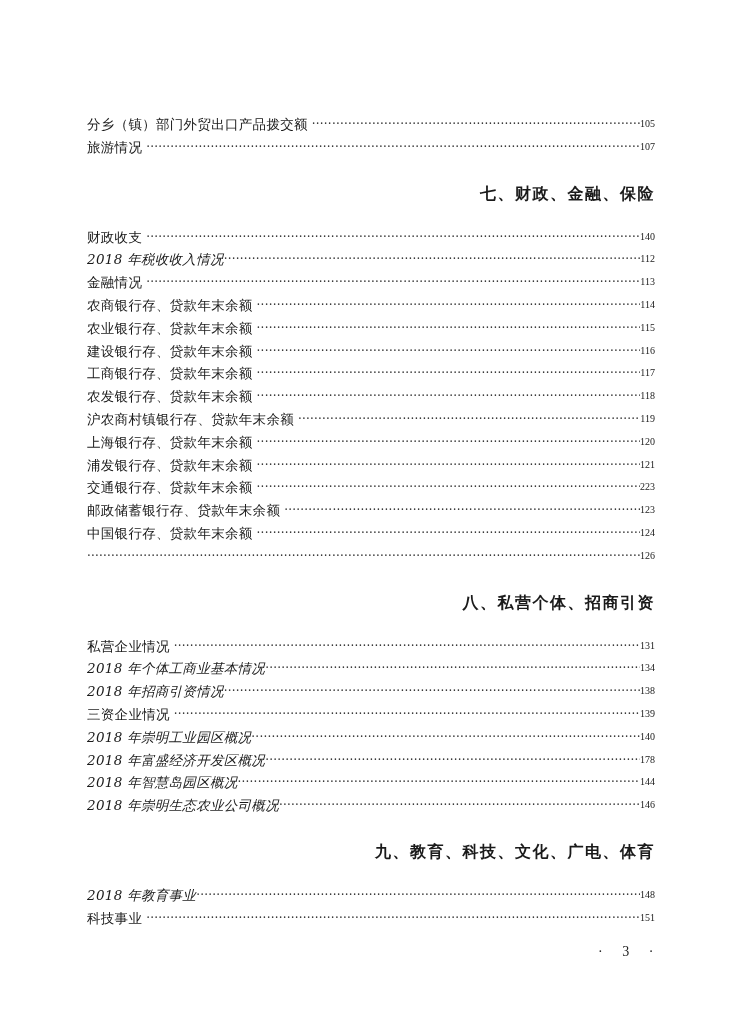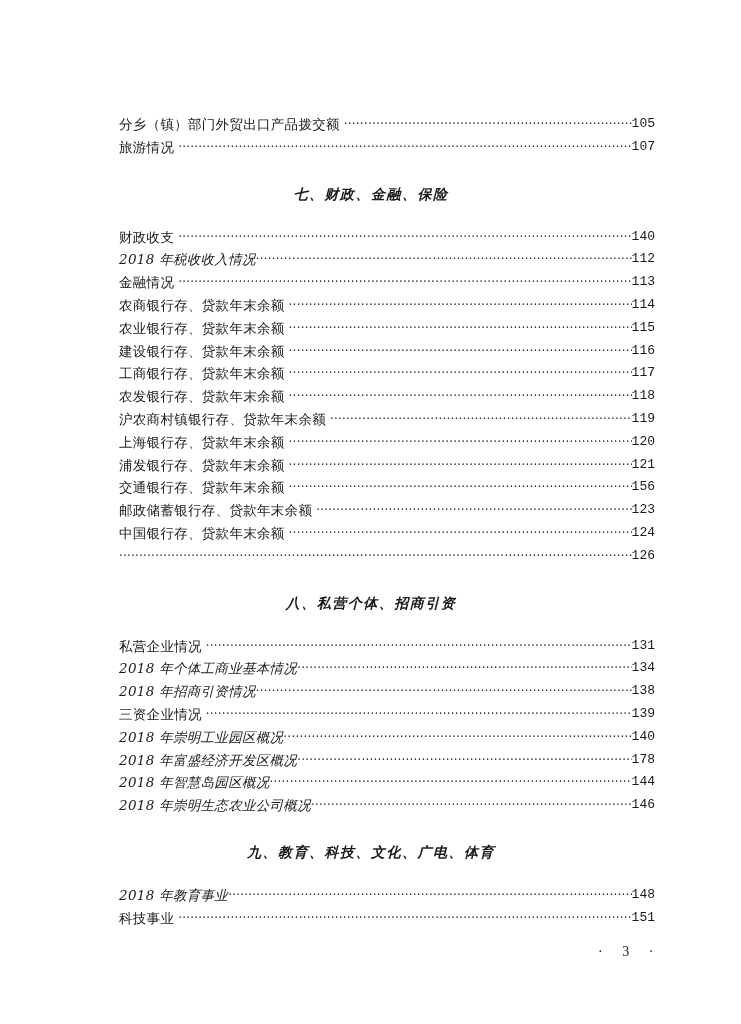--- a/index.html
+++ b/index.html
@@ -22,53 +22,51 @@
       width: 568px;
     }
     .toc-row {
       display: flex;
       align-items: flex-start;
       height: 22.8px;
       line-height: 22.8px;
       font-size: 13.5px;
       white-space: nowrap;
       overflow: hidden;
-      margin-left: 32px;
     }
     .toc-title {
       flex: 0 0 auto;
       padding-right: 4px;
       letter-spacing: 0.3px;
     }
     .toc-title.tight { padding-right: 0; font-style: italic; }
     .toc-leader {
       flex: 1 1 auto;
       overflow: hidden;
       white-space: nowrap;
       letter-spacing: 0.2px;
       font-size: 12px;
       color: #333;
     }
     .toc-leader::before {
       content: "··································································································································································";
     }
     .toc-page {
       flex: 0 0 auto;
-      font-family: Liberation Mono, monospace;
-      font-size: 13px;
+      font-family: Liberation Serif, serif;
+      font-size: 10px;
     }
     .section-heading {
-      text-align: center;
+      text-align: right;
       font-family: "DejaVu Sans", "Liberation Sans", sans-serif;
       font-weight: bold;
-      font-size: 14px;
+      font-size: 16px;
       letter-spacing: 1.5px;
       height: 24px;
       line-height: 24px;
-      font-style: italic;
     }
     .gap-before-heading { height: 23px; }
     .gap-after-heading  { height: 20px; }
     .page-number {
       position: absolute;
       left: 598px;
       top: 944px;
       font-family: "Liberation Serif", "DejaVu Serif", serif;
       font-size: 14px;
       letter-spacing: 8px;
@@ -150,21 +148,21 @@
       <span class="toc-page">120</span>
     </div>
     <div class="toc-row">
       <span class="toc-title">浦发银行存、贷款年末余额</span>
       <span class="toc-leader"></span>
       <span class="toc-page">121</span>
     </div>
     <div class="toc-row">
       <span class="toc-title">交通银行存、贷款年末余额</span>
       <span class="toc-leader"></span>
-      <span class="toc-page">156</span>
+      <span class="toc-page">223</span>
     </div>
     <div class="toc-row">
       <span class="toc-title">邮政储蓄银行存、贷款年末余额</span>
       <span class="toc-leader"></span>
       <span class="toc-page">123</span>
     </div>
     <div class="toc-row">
       <span class="toc-title">中国银行存、贷款年末余额</span>
       <span class="toc-leader"></span>
       <span class="toc-page">124</span>

